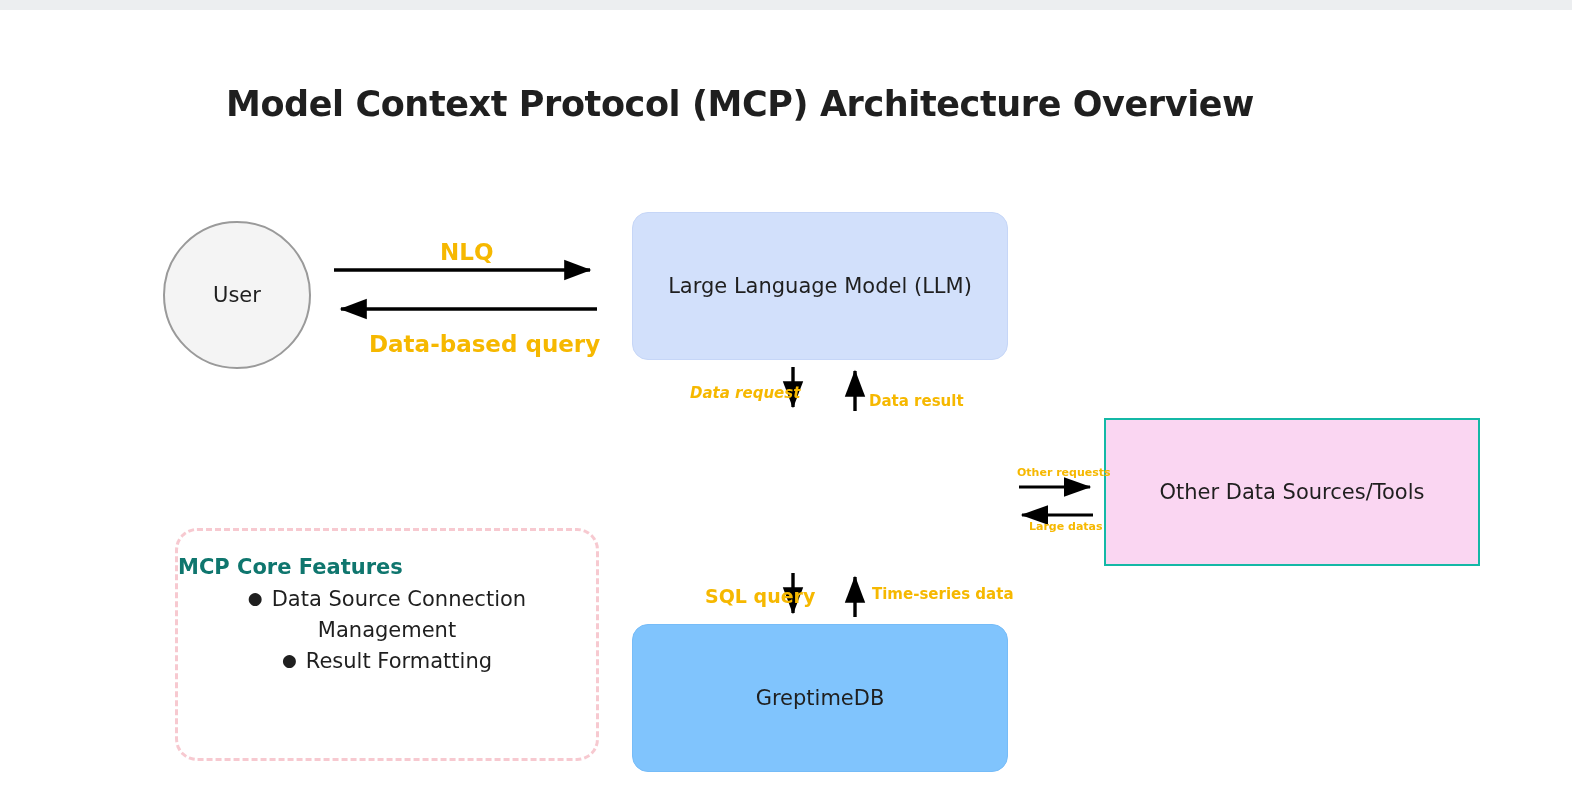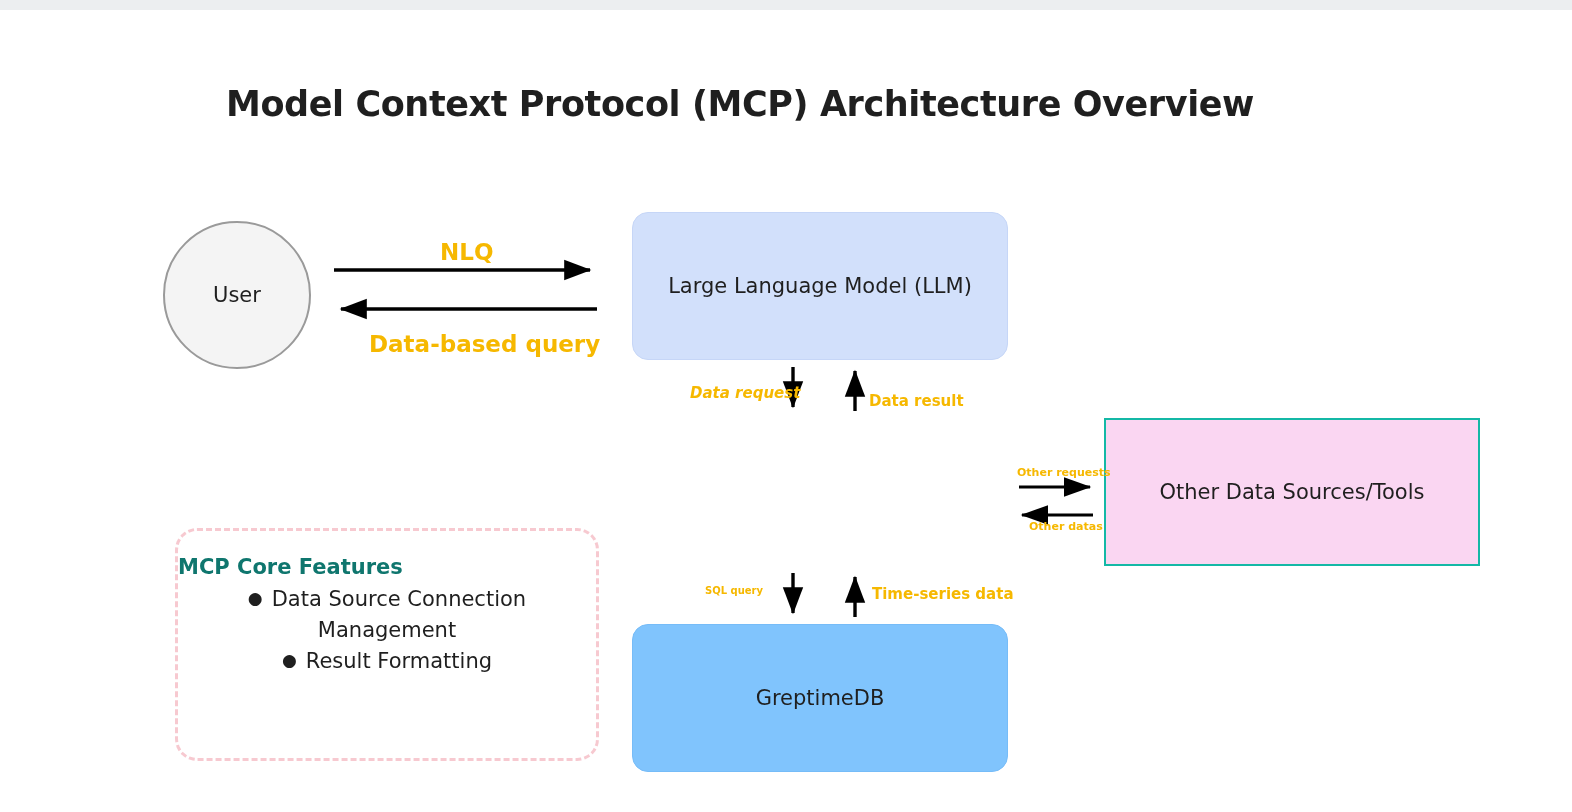--- a/index.html
+++ b/index.html
@@ -117,21 +117,21 @@
   .label {
     position: absolute;
     color: #f6b800;
     font-weight: 700;
     white-space: nowrap;
   }
   .lbl-nlq       { left: 440px; top: 213px; font-size: 23px; }
   .lbl-answer    { left: 369px; top: 305px; font-size: 23px; }
   .lbl-datareq   { left: 690px; top: 358px; font-size: 15px; font-style: italic; }
   .lbl-datares   { left: 869px; top: 358px; font-size: 15px; margin-top: 8px; }
-  .lbl-sql       { left: 705px; top: 559px; font-size: 10px; }
+  .lbl-sql       { left: 705px; top: 559px; font-size: 19px; }
   .lbl-ts        { left: 872px; top: 559px; font-size: 15px; }
   .lbl-otherreq  { left: 1017px; top: 440px; font-size: 11px; }
   .lbl-otherdata { left: 1029px; top: 494px; font-size: 11px; }
 
   
   .arrows {
     position: absolute;
     left: 0; top: 0;
     width: 1572px;
     height: 812px;
@@ -228,21 +228,21 @@
     <span>Other Data Sources/Tools</span>
   </div>
 
   <div class="label lbl-nlq">NLQ</div>
   <div class="label lbl-answer">Data-based query</div>
   <div class="label lbl-datareq">Data request</div>
   <div class="label lbl-datares">Data result</div>
   <div class="label lbl-sql">SQL query</div>
   <div class="label lbl-ts">Time-series data</div>
   <div class="label lbl-otherreq">Other requests</div>
-  <div class="label lbl-otherdata">Other datas</div>
+  <div class="label lbl-otherdata">Large datas</div>
 
   <div class="features">
     <div class="features-title">MCP Core Features</div>
     <ul class="features-list">
       <li><span class="bullet">●</span><span>Data Source Connection Management</span></li>
       <li><span class="bullet">●</span><span>Result Formatting</span></li>
     </ul>
   </div>
 
 </div>

